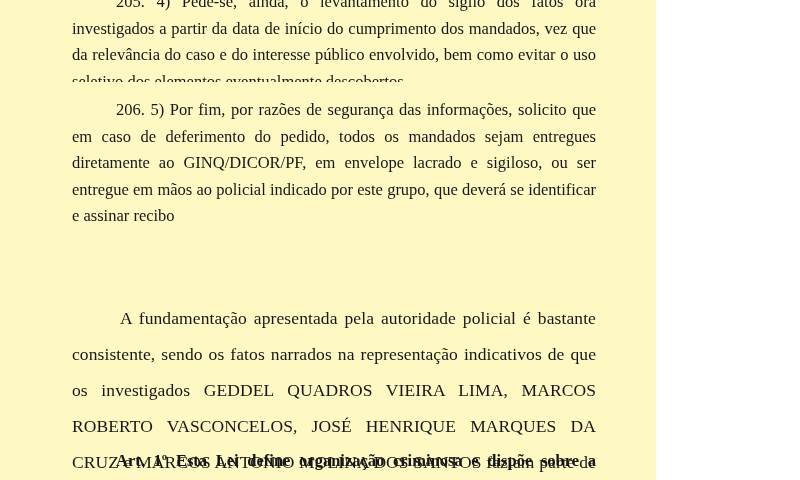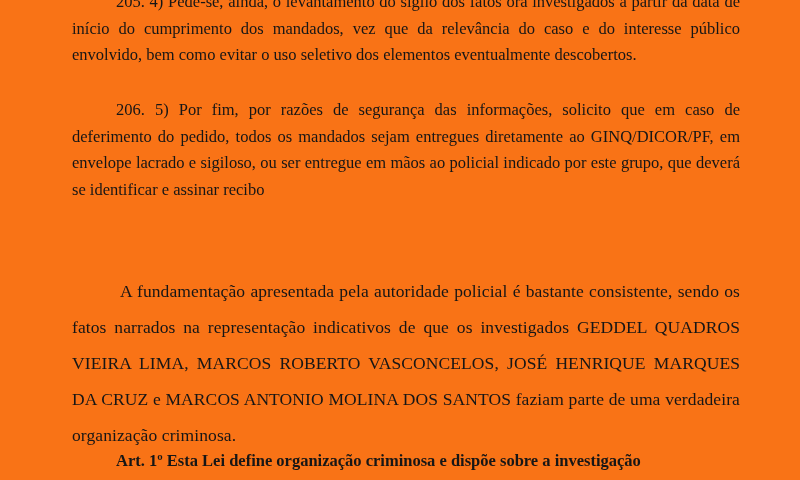--- a/index.html
+++ b/index.html
@@ -9,23 +9,23 @@
   }
   body {
     width: 800px;
     height: 480px;
     overflow: hidden;
     font-family: "Liberation Serif", "DejaVu Serif", serif;
     color: #1a1a1a;
   }
   .page {
     position: relative;
-    width: 800px;
+    width: 656px;
     height: 480px;
-    background: #f97316;
+    background: #fef9c3;
     padding: 0;
     box-sizing: border-box;
   }
   .column {
     position: absolute;
     left: 72px;
     right: 60px;
     top: 0;
   }
   p {

